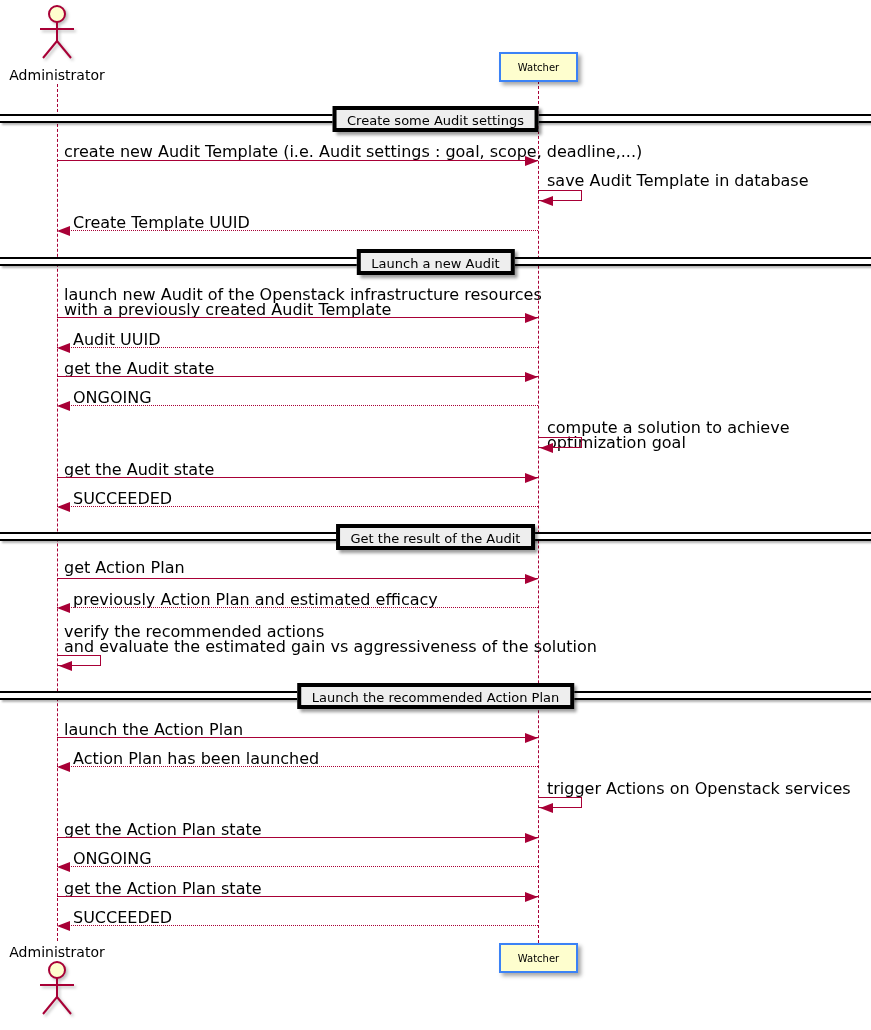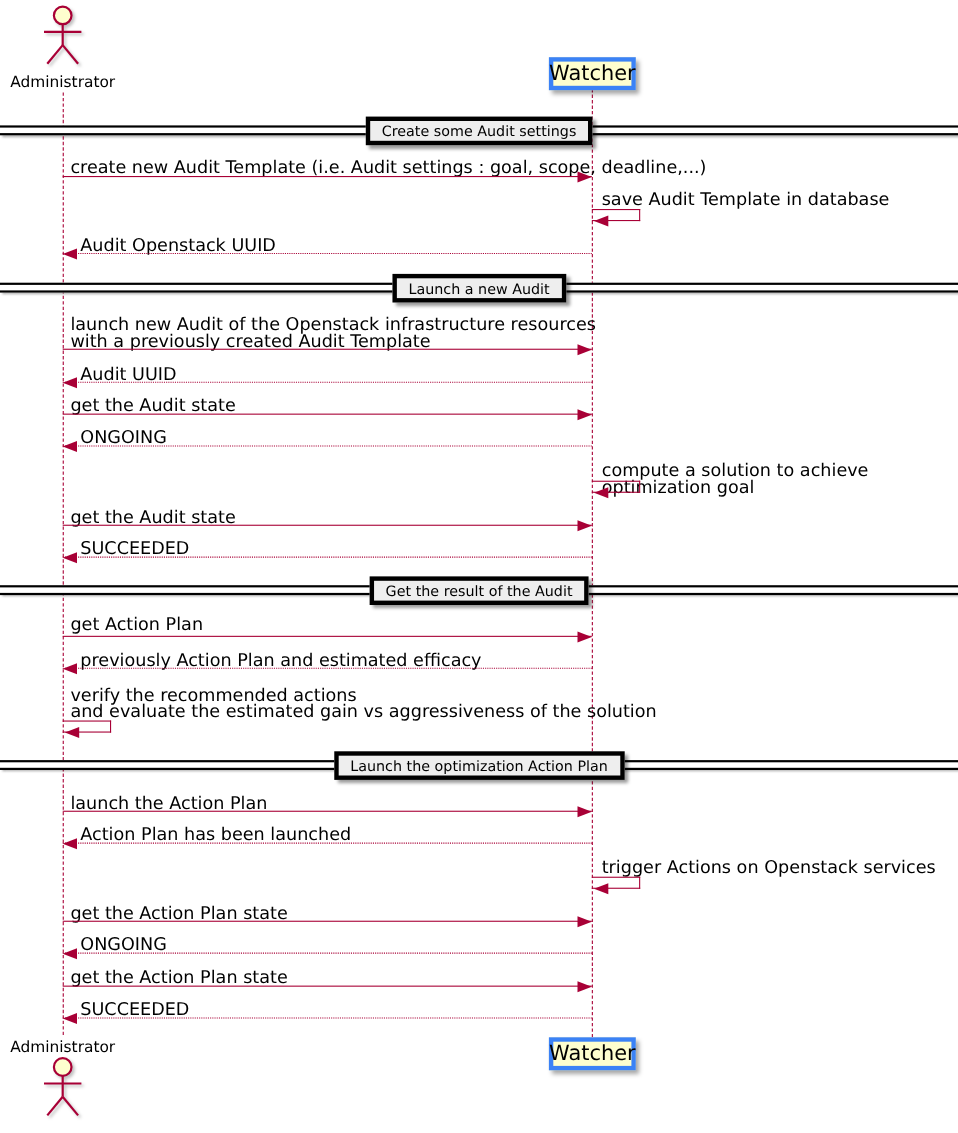--- a/index.html
+++ b/index.html
@@ -4,23 +4,23 @@
 <style>
   * { margin:0; padding:0; box-sizing:border-box; }
   html,body { background:#ffffff; }
   .canvas {
     position:relative; width:871px; height:1030px; background:#ffffff;
     font-family:"DejaVu Sans", sans-serif; color:#000; overflow:hidden;
   }
   .lifeline { position:absolute; width:0; border-left:1px dashed #A80036; }
   .participant {
     position:absolute; width:79px; height:30px;
-    background:#FEFECE; border:4px solid #3b82f6;
+    background:#FEFECE; border:2px solid #3b82f6;
     display:flex; align-items:center; justify-content:center;
-    font-size:19px; box-shadow:3px 3px 4px rgba(0,0,0,.35);
+    font-size:10px; box-shadow:3px 3px 4px rgba(0,0,0,.35);
   }
   .actor-label { position:absolute; font-size:14px; text-align:center; width:112px; }
   .actor-figure { position:absolute; filter:drop-shadow(2px 2px 1.5px rgba(0,0,0,.25)); }
   .divider-line {
     position:absolute; left:0; width:871px; height:9px;
     border-top:2px solid #000; border-bottom:2px solid #000;
     background:#fff; box-shadow:2px 2px 2px rgba(0,0,0,.3); z-index:1;
   }
   .divider-box {
     position:absolute; left:50%; transform:translateX(-50%);
@@ -58,21 +58,21 @@
   <div class="divider-box" style="top:106px"><span>Create some Audit settings</span></div>
 
   <div class="mtext" style="left:64px;top:144px">create new Audit Template (i.e. Audit settings : goal, scope, deadline,...)</div>
   <div class="mline solid" style="top:160px"></div>
   <div class="ah-r" style="left:525px;top:156px"></div>
 
   <div class="mtext" style="left:547px;top:173px">save Audit Template in database</div>
   <div class="selfloop" style="left:538px;top:190px"></div>
   <div class="ah-l" style="left:540px;top:196px"></div>
 
-  <div class="mtext" style="left:73px;top:215px">Audit Openstack UUID</div>
+  <div class="mtext" style="left:73px;top:215px">Create Template UUID</div>
   <div class="mline dotted" style="top:230px"></div>
   <div class="ah-l" style="left:57px;top:226px"></div>
 
   <div class="divider-line" style="top:257px"></div>
   <div class="divider-box" style="top:249px"><span>Launch a new Audit</span></div>
 
   <div class="mtext" style="left:64px;top:287px">launch new Audit of the Openstack infrastructure resources
 with a previously created Audit Template</div>
   <div class="mline solid" style="top:317px"></div>
   <div class="ah-r" style="left:525px;top:313px"></div>
@@ -111,21 +111,21 @@
   <div class="mtext" style="left:73px;top:592px">previously Action Plan and estimated efficacy</div>
   <div class="mline dotted" style="top:607px"></div>
   <div class="ah-l" style="left:57px;top:603px"></div>
 
   <div class="mtext" style="left:64px;top:624px">verify the recommended actions
 and evaluate the estimated gain vs aggressiveness of the solution</div>
   <div class="selfloop" style="left:57px;top:655px"></div>
   <div class="ah-l" style="left:59px;top:661px"></div>
 
   <div class="divider-line" style="top:691px"></div>
-  <div class="divider-box" style="top:683px"><span>Launch the optimization Action Plan</span></div>
+  <div class="divider-box" style="top:683px"><span>Launch the recommended Action Plan</span></div>
 
   <div class="mtext" style="left:64px;top:722px">launch the Action Plan</div>
   <div class="mline solid" style="top:737px"></div>
   <div class="ah-r" style="left:525px;top:733px"></div>
 
   <div class="mtext" style="left:73px;top:751px">Action Plan has been launched</div>
   <div class="mline dotted" style="top:766px"></div>
   <div class="ah-l" style="left:57px;top:762px"></div>
 
   <div class="mtext" style="left:547px;top:781px">trigger Actions on Openstack services</div>

